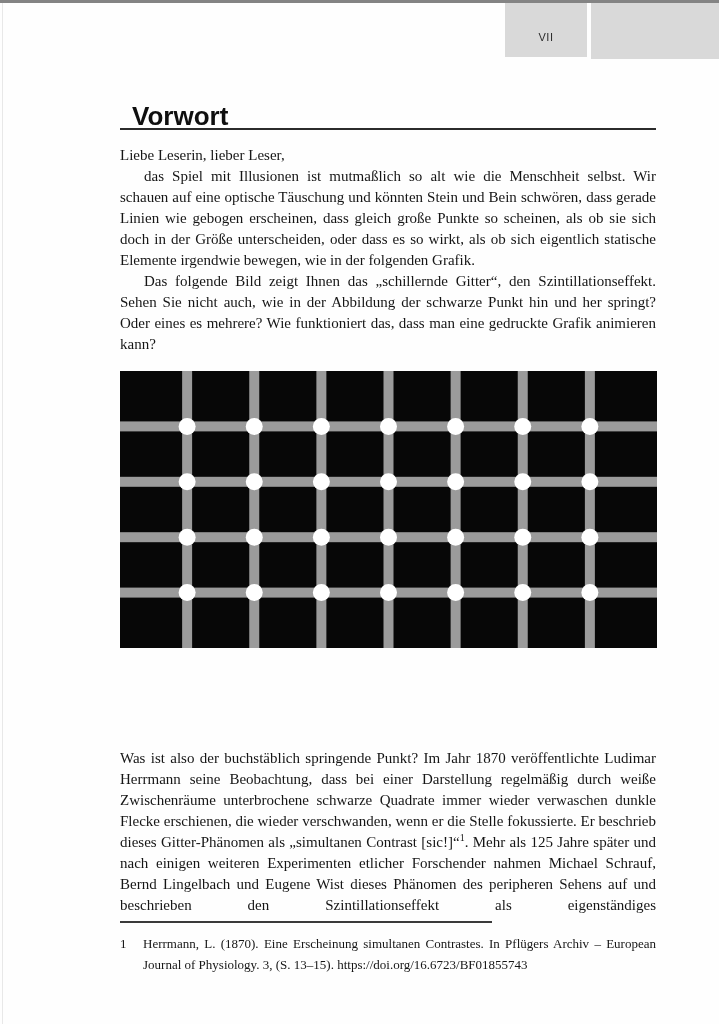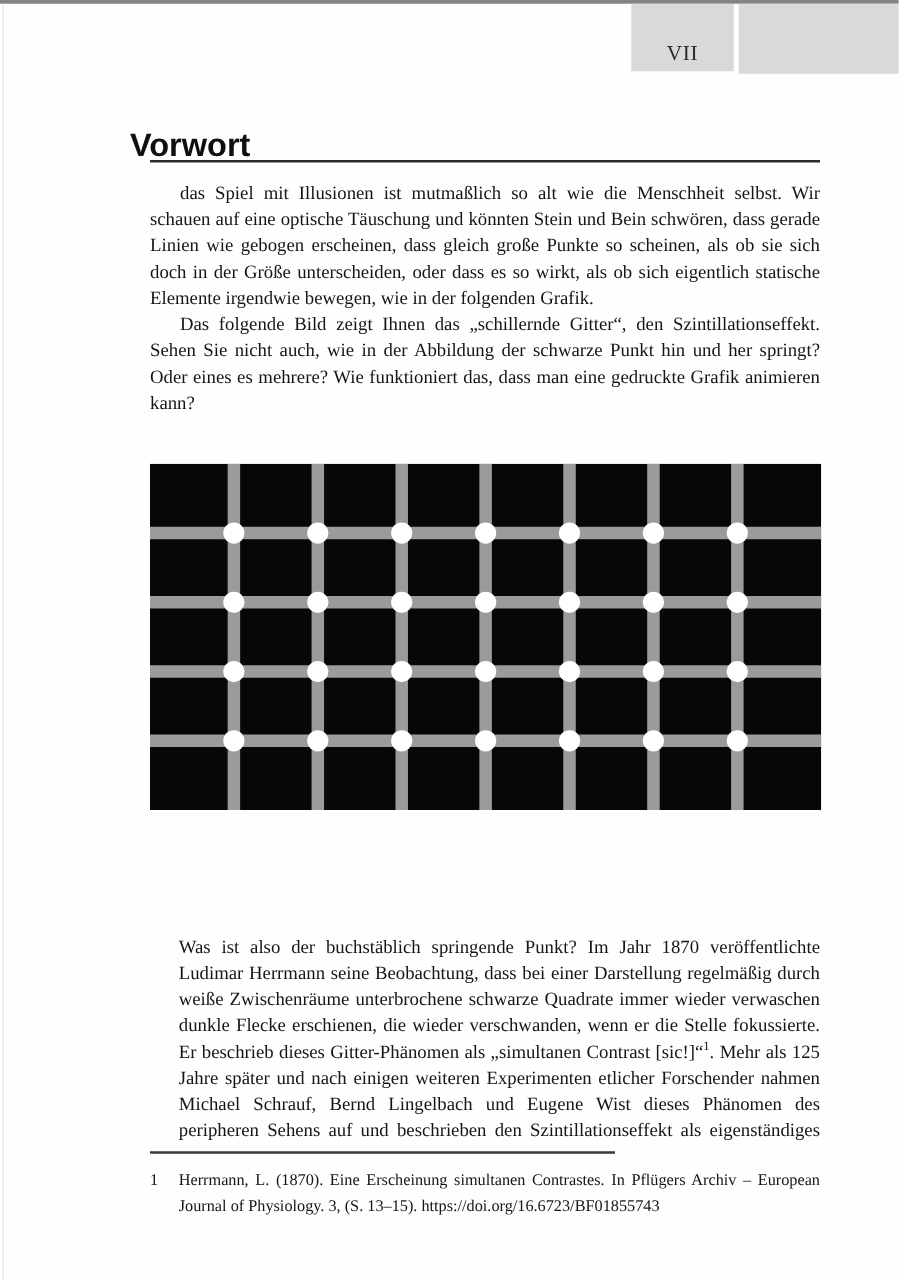--- a/index.html
+++ b/index.html
@@ -22,51 +22,51 @@
     width: 1px; height: 1021px; background: #e8e8e8;
   }
 
   .pagenum-box {
     position: absolute; left: 505px; top: 3px;
     width: 82px; height: 54px;
     background: #d9d9d9;
     display: flex; align-items: flex-end; justify-content: center;
   }
   .pagenum {
-    font-family: Liberation Serif, serif;
-    font-size: 17px; color: #2c2c2c; letter-spacing: 0.5px;
-    padding-bottom: 4px;
+    font-family: Liberation Sans, sans-serif;
+    font-size: 11px; color: #2c2c2c; letter-spacing: 0.5px;
+    padding-bottom: 14px;
   }
   .header-box-2 {
     position: absolute; left: 591px; top: 3px;
     width: 128px; height: 56px;
     background: #d9d9d9;
   }
 
   .chapter-title {
-    position: absolute; left: 104px; top: 85px;
+    position: absolute; left: 132px; top: 85px;
     font-family: "Liberation Sans", sans-serif;
     font-weight: bold; font-size: 26px; line-height: 28px;
     color: #0f0f0f;
   }
   .title-rule {
     position: absolute; left: 120px; top: 128px;
     width: 536px; height: 2px; background: #2b2b2b;
   }
 
   .body-text {
     position: absolute; left: 120px; width: 536px;
     font-size: 15px; line-height: 21px;
     text-align: justify; color: #151515;
   }
   .text-block-1 { top: 145px; }
   .text-block-2 { top: 748px; }
   .body-text p { margin: 0; }
   .body-text p.indent { text-indent: 24px; }
-  .body-text p.stretch-last { text-align-last: justify; margin-left: 23px; }
+  .body-text p.stretch-last { text-align-last: justify; }
   sup.fn-ref { font-size: 10px; line-height: 0; vertical-align: super; }
 
   .figure-grid {
     position: absolute; left: 120px; top: 371px;
     width: 537px; height: 277px; display: block;
   }
 
   .figure-caption {
     position: absolute; left: 120px; top: 660px; width: 537px;
     font-size: 12.5px; line-height: 18.5px;
@@ -104,20 +104,21 @@
 
   <div class="pagenum-box">
     <span class="pagenum">VII</span>
   </div>
   <div class="header-box-2"></div>
 
   <h1 class="chapter-title">Vorwort</h1>
   <div class="title-rule"></div>
 
   <div class="body-text text-block-1">
+    <p>Liebe Leserin, lieber Leser,</p>
     <p class="indent">das Spiel mit Illusionen ist mutmaßlich so alt wie die Menschheit selbst. Wir schauen auf eine optische Täuschung und könnten Stein und Bein schwören, dass gerade Linien wie gebogen erscheinen, dass gleich große Punkte so scheinen, als ob sie sich doch in der Größe unterscheiden, oder dass es so wirkt, als ob sich eigentlich statische Elemente irgendwie bewegen, wie in der folgenden Grafik.</p>
     <p class="indent">Das folgende Bild zeigt Ihnen das „schillernde Gitter“, den Szintillationseffekt. Sehen Sie nicht auch, wie in der Abbildung der schwarze Punkt hin und her springt? Oder eines es mehrere? Wie funktioniert das, dass man eine gedruckte Grafik animieren kann?</p>
   </div>
 
   <svg class="figure-grid" id="grid-svg" xmlns="http://www.w3.org/2000/svg" viewBox="0 0 537 277" width="537" height="277">
       <rect x="0" y="0" width="537" height="277" fill="#070707"></rect>
       <rect x="0" y="50.4" width="537" height="10" fill="#9b9b9b"></rect>
       <rect x="0" y="105.8" width="537" height="10" fill="#9b9b9b"></rect>
       <rect x="0" y="161.2" width="537" height="10" fill="#9b9b9b"></rect>
       <rect x="0" y="216.6" width="537" height="10" fill="#9b9b9b"></rect>

